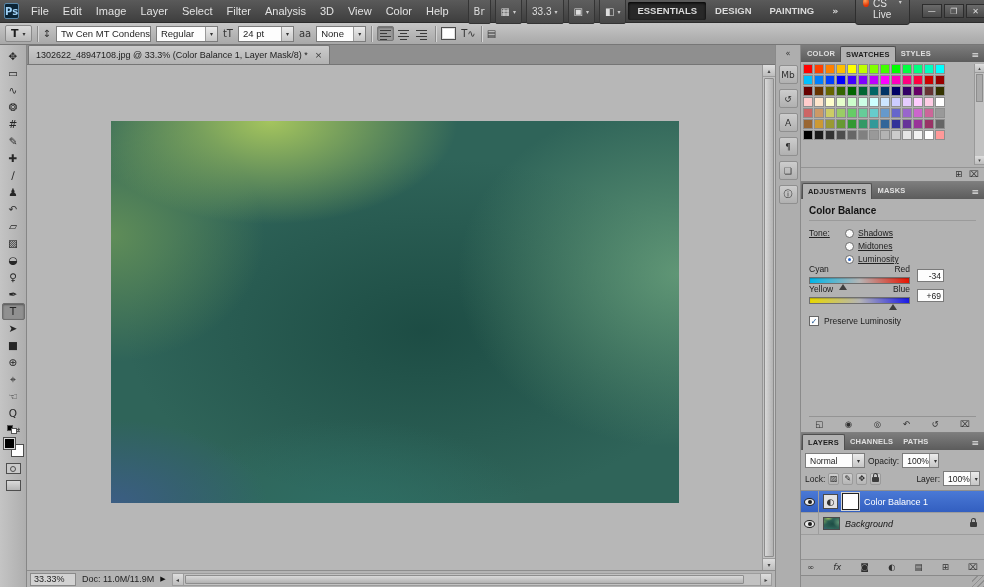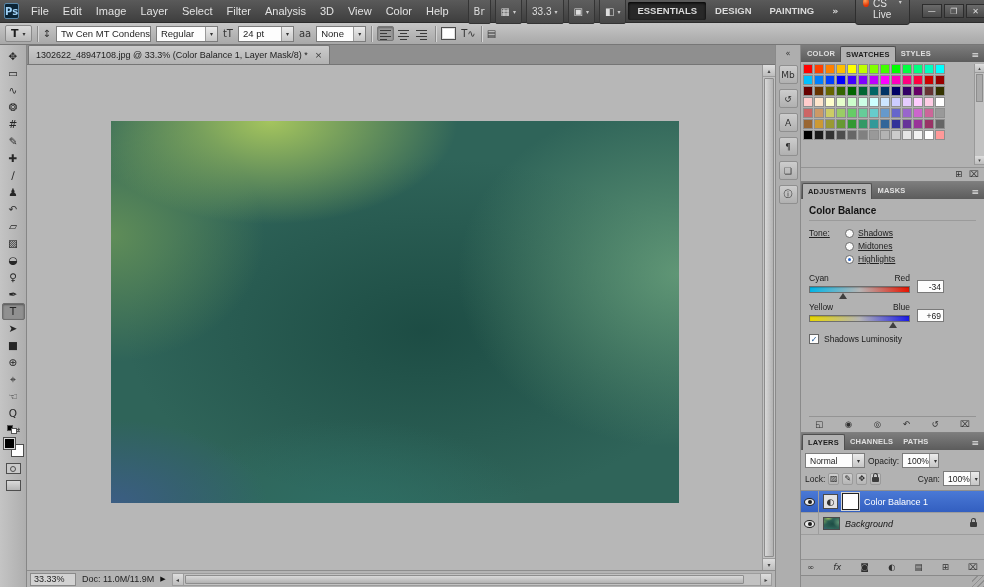--- a/index.html
+++ b/index.html
@@ -122,21 +122,21 @@
   .p-adjust { height:251px; }
   .adj-body { flex:1; display:flex; flex-direction:column; padding:6px 8px 0 8px; min-height:0; }
   .adj-title { font-size:10px; font-weight:bold; color:#141414; padding-bottom:4px; border-bottom:1px solid #9b9b9b; }
   .tone-row { display:flex; gap:6px; margin-top:7px; font-size:8.5px;text-decoration:underline; }
   .tone-label { width:30px; color:#1c1c1c; }
   .tone-opts { display:flex; flex-direction:column; gap:3px; }
   .tone-opt { display:flex; align-items:center; gap:4px; }
   .radio { width:9px; height:9px; border-radius:50%; background:#fbfbfb; border:1px solid #6a6a6a; position:relative; flex:none; }
   .radio.sel::after { content:""; position:absolute; inset:2px; border-radius:50%; background:#2a66c9; }
   .radio-label { font-size:8.5px; color:#1c1c1c; }
-  .sl-block { display:flex; gap:7px; align-items:flex-end; margin-top:9px; }
+  .sl-block { display:flex; gap:7px; align-items:center; }
   .sl-col { width:101px; display:flex; flex-direction:column; }
   .sl-head { display:flex; justify-content:space-between; font-size:8.5px; color:#1c1c1c; }
   .sl-track { margin-top:3px; height:7px; border:1px solid #6f6f6f; position:relative; box-shadow:inset 0 1px 1px #00000033; }
   .sl-thumb { position:absolute; top:6px; width:0; height:0; border-left:4px solid transparent; border-right:4px solid transparent; border-bottom:6px solid #3f3f3f; }
   .sl-value { width:27px; height:13px; background:#fdfdfd; border:1px solid #7a7a7a; font-size:8.5px; text-align:right; padding:0 2px; line-height:12px; margin-top:2px; }
   .preserve { margin-top:12px; display:flex; align-items:center; gap:5px; font-size:8.5px; color:#1c1c1c; }
   .checkbox { width:10px; height:10px; background:#fdfdfd; border:1px solid #666; font-size:8px; line-height:9px; text-align:center; color:#16508f; }
   .adj-footer { margin-top:auto; height:16px; border-top:1px solid #949494; display:flex; align-items:center; padding:0 6px; }
   .adj-footer .footer-icons { width:100%; justify-content:space-between; display:flex; }
 
@@ -531,21 +531,21 @@
                 <div class="tone-opt">
                   <span class="radio"></span>
                   <span class="radio-label">Shadows</span>
                 </div>
                 <div class="tone-opt">
                   <span class="radio"></span>
                   <span class="radio-label">Midtones</span>
                 </div>
                 <div class="tone-opt">
                   <span class="radio sel"></span>
-                  <span class="radio-label">Highlights</span>
+                  <span class="radio-label">Luminosity</span>
                 </div>
               </div>
           </div>
           <div id="sliders">
               <div class="sl-block">
                 <div class="sl-col">
                   <div class="sl-head">
                     <span class="sl-lab">Cyan</span>
                     <span class="sl-lab">Red</span>
                   </div>
@@ -563,21 +563,21 @@
                   </div>
                   <div class="sl-track" style="background: linear-gradient(90deg, rgb(232, 216, 0), rgb(181, 181, 181) 50%, rgb(26, 26, 232));">
                     <div class="sl-thumb" style="left: calc(84% - 4px);"></div>
                   </div>
                 </div>
                 <div class="sl-value">+69</div>
               </div>
             </div>
           <div class="preserve">
             <span class="checkbox glyph">✓</span>
-            <span>Shadows Luminosity</span>
+            <span>Preserve Luminosity</span>
           </div>
           <div class="adj-footer">
             <span id="adj-footer-icons" class="footer-icons">
                 <span class="mini-btn glyph">◱</span>
                 <span class="mini-btn glyph">◉</span>
                 <span class="mini-btn glyph">◎</span>
                 <span class="mini-btn glyph">↶</span>
                 <span class="mini-btn glyph">↺</span>
                 <span class="mini-btn glyph">⌧</span>
               </span>
@@ -609,21 +609,21 @@
           <div class="lp-row2">
             <span class="lp-label">Lock:</span>
             <span id="lock-icons" class="lock-icons">
                 <div class="lock-btn glyph">▨</div>
                 <div class="lock-btn glyph">✎</div>
                 <div class="lock-btn glyph">✥</div>
                 <div class="lock-btn">
                   <span class="padlock" style="margin: 2px 0px 0px;"></span>
                 </div>
               </span>
-            <span class="lp-label" style="margin-left:auto">Cyan:</span>
+            <span class="lp-label" style="margin-left:auto">Layer:</span>
             <div class="field num-field">
               <span>100%</span>
               <span class="caret-box glyph">▾</span>
             </div>
           </div>
           <div class="layer-list">
             <div class="layer-row selected">
               <div class="eye-cell">
                   <span class="eye"></span>
                 </div>

